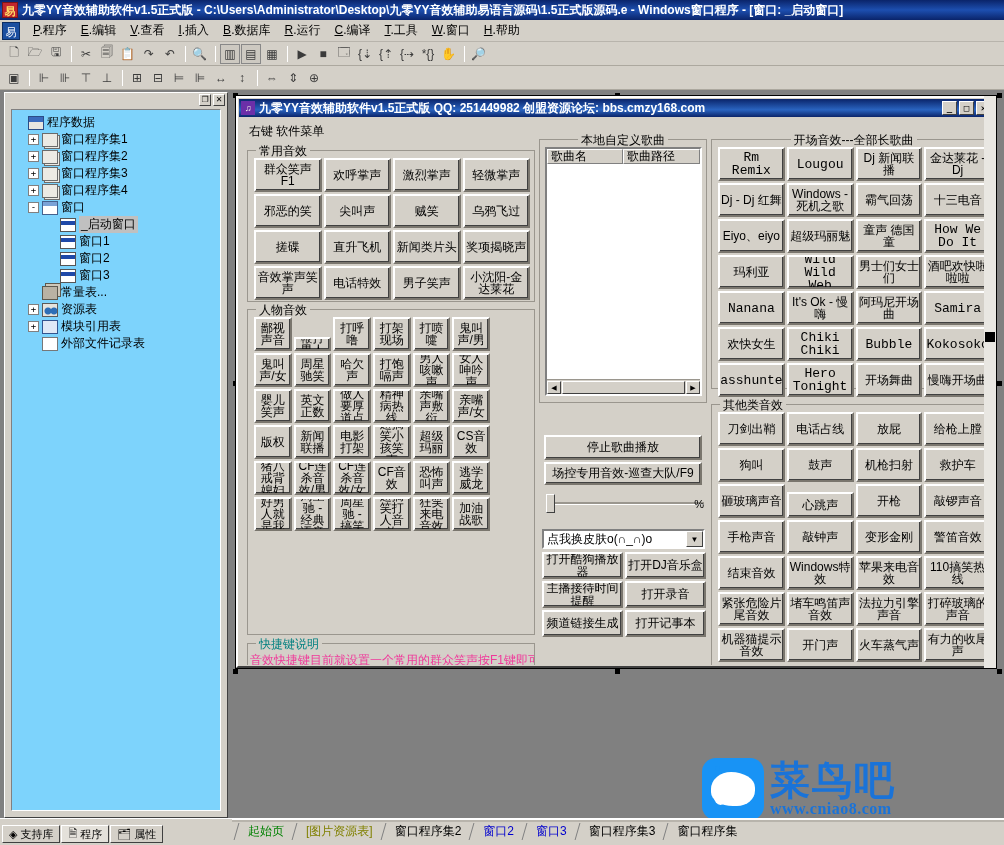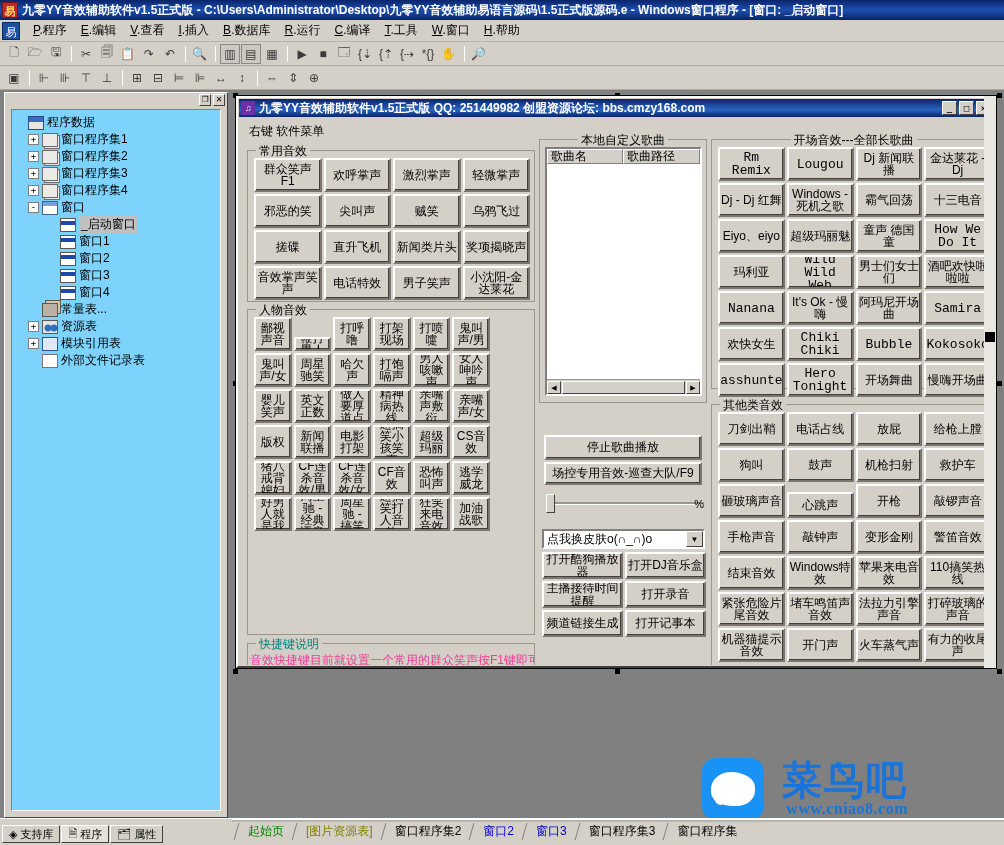--- a/index.html
+++ b/index.html
@@ -238,21 +238,21 @@
   .logo { position:absolute; right:2px; bottom:25px; width:300px; height:62px;
           display:flex; align-items:center; }
   .logo-mark { width:62px; height:62px; border-radius:14px; background:#1893f5;
      position:relative; flex:0 0 auto; }
   .logo-bird { position:absolute; left:9px; top:14px; width:44px; height:34px;
      background:#fff; border-radius:50% 60% 45% 55% / 55% 50% 50% 45%; }
   .logo-bird:after { content:""; position:absolute; left:3px; top:16px;
      width:13px; height:17px; background:#fff; border-radius:50%; }
   .logo-eye { position:absolute; left:13px; top:8px; width:5px; height:5px;
      background:#1893f5; border-radius:50%; z-index:3; }
-  .logo-txt { margin-left:18px;text-align:right; }
+  .logo-txt { margin-left:6px; }
   .logo-cn { font-size:40px; color:#1a73d8; font-weight:bold;
      font-family:"DejaVu Sans",sans-serif; line-height:40px; letter-spacing:2px;}
   .logo-url { font-size:16px; color:#1a73d8; font-weight:bold;
      font-family:"Liberation Serif",serif; letter-spacing:0.5px; }
 </style>
 </head>
 <body>
 
 <div id="app">
 
@@ -373,25 +373,20 @@
         </div>
         <div class="tnode indent2">
           <span class="exp none"></span>
           <span class="ticon ic-win"></span>
           <span class="">窗口2</span>
         </div>
         <div class="tnode indent2">
           <span class="exp none"></span>
           <span class="ticon ic-win"></span>
           <span class="">窗口3</span>
-        </div>
-        <div class="tnode indent2">
-          <span class="exp none"></span>
-          <span class="ticon ic-win"></span>
-          <span class="">窗口4</span>
         </div>
         <div class="tnode indent1">
           <span class="exp none"></span>
           <span class="ticon ic-cube"></span>
           <span class="">常量表...</span>
         </div>
         <div class="tnode indent1">
           <span class="exp">+</span>
           <span class="ticon ic-res"></span>
           <span class="">资源表</span>

